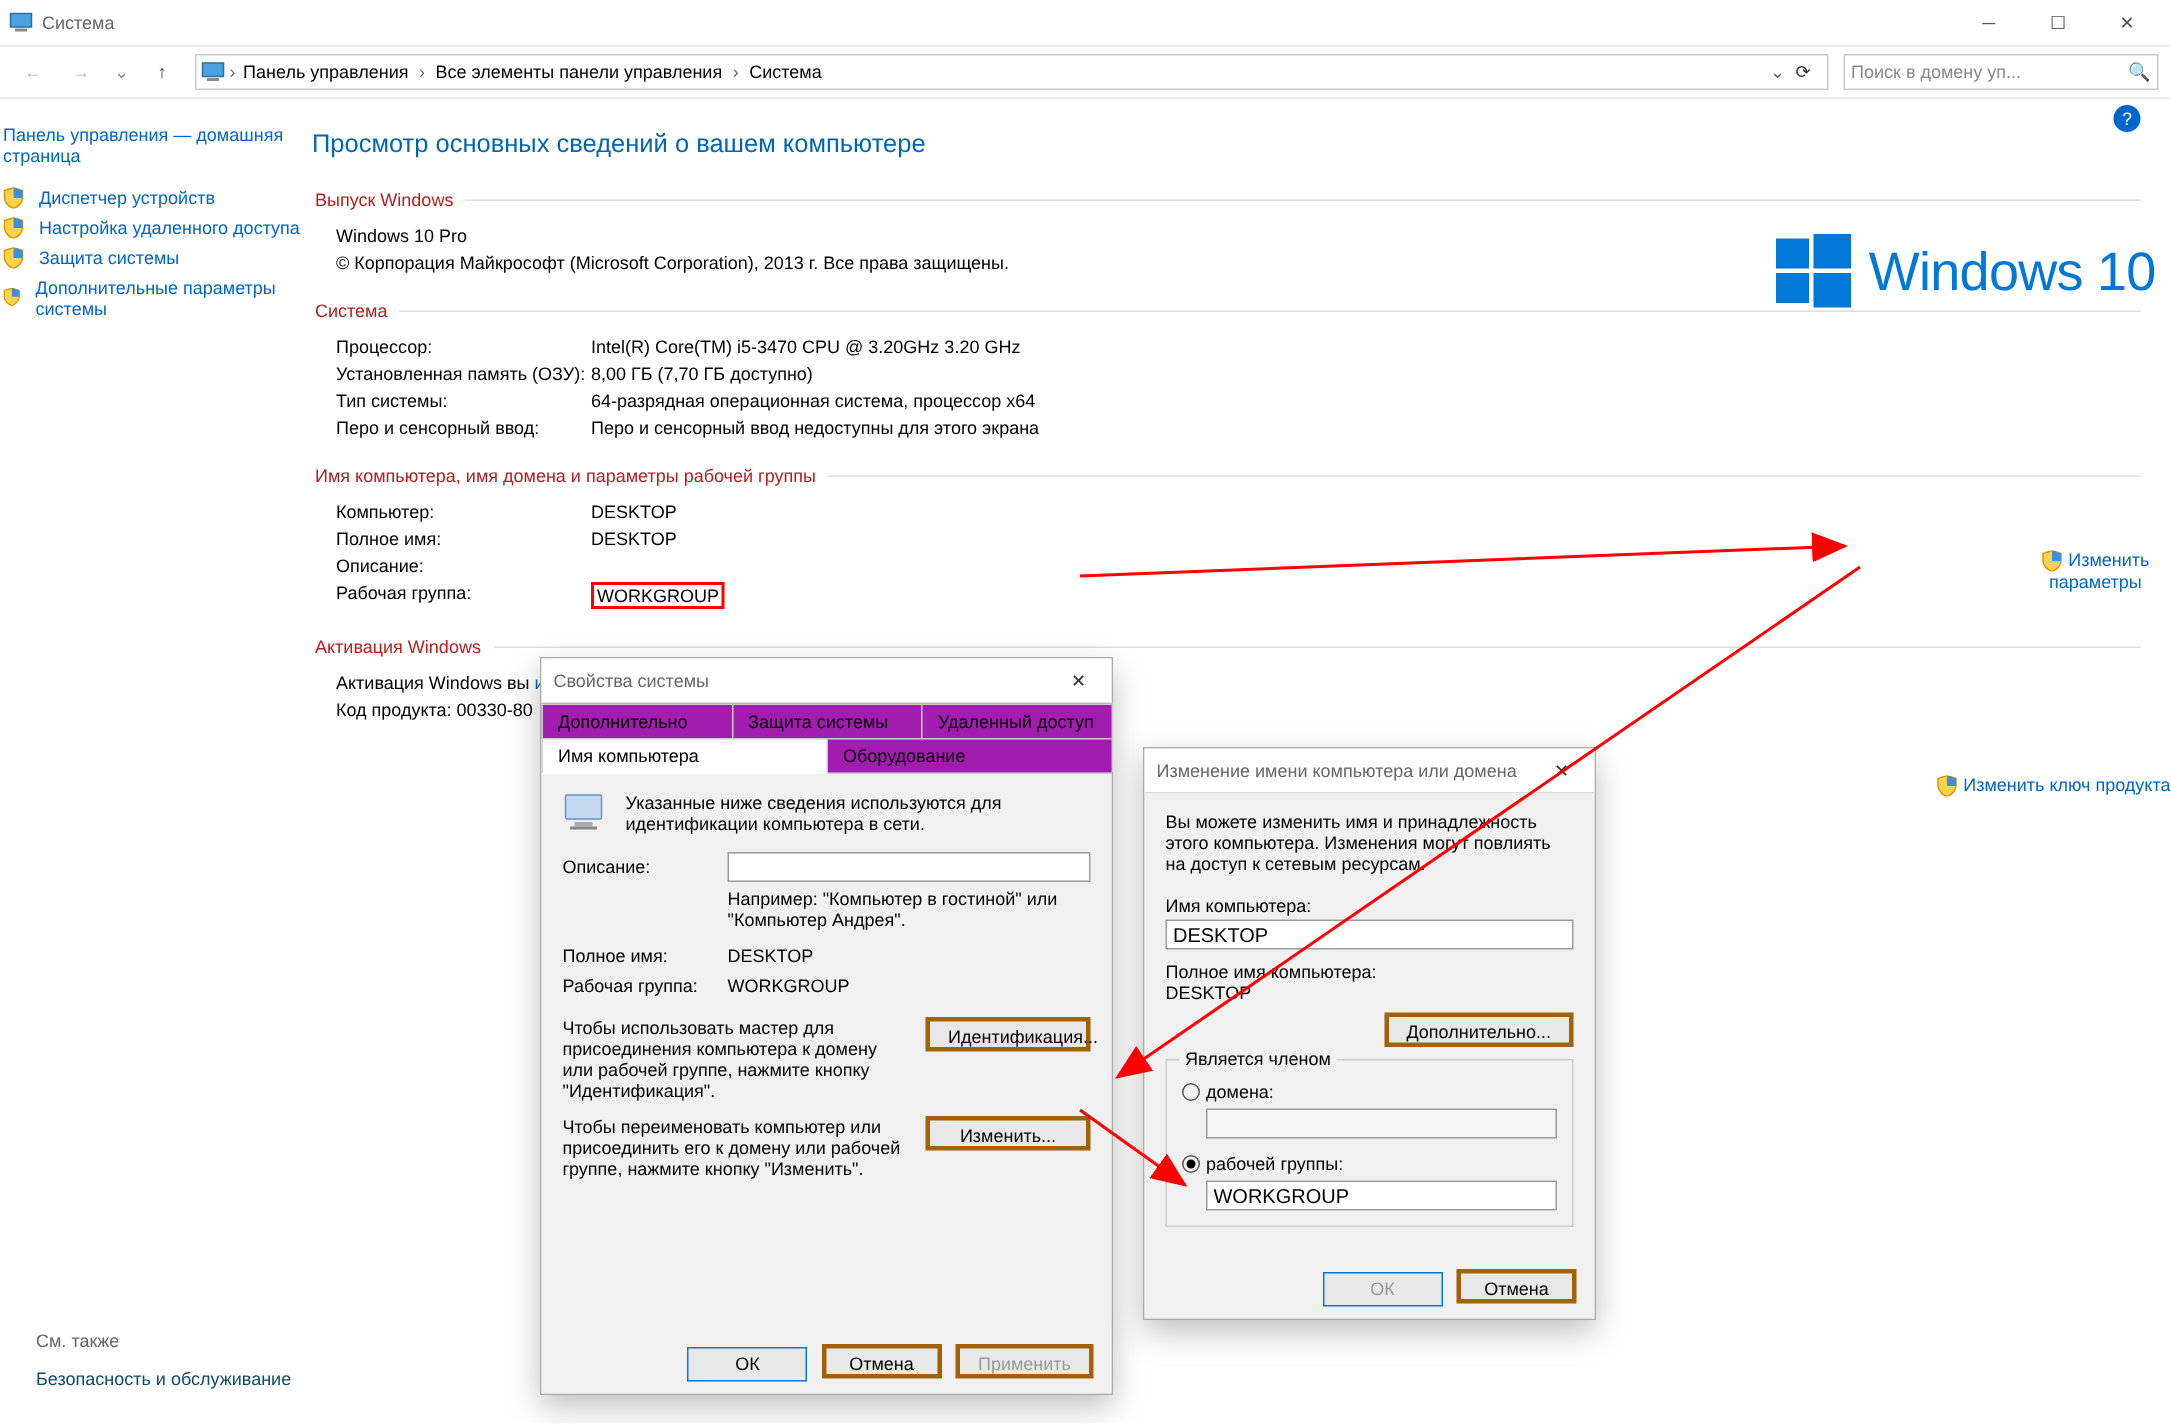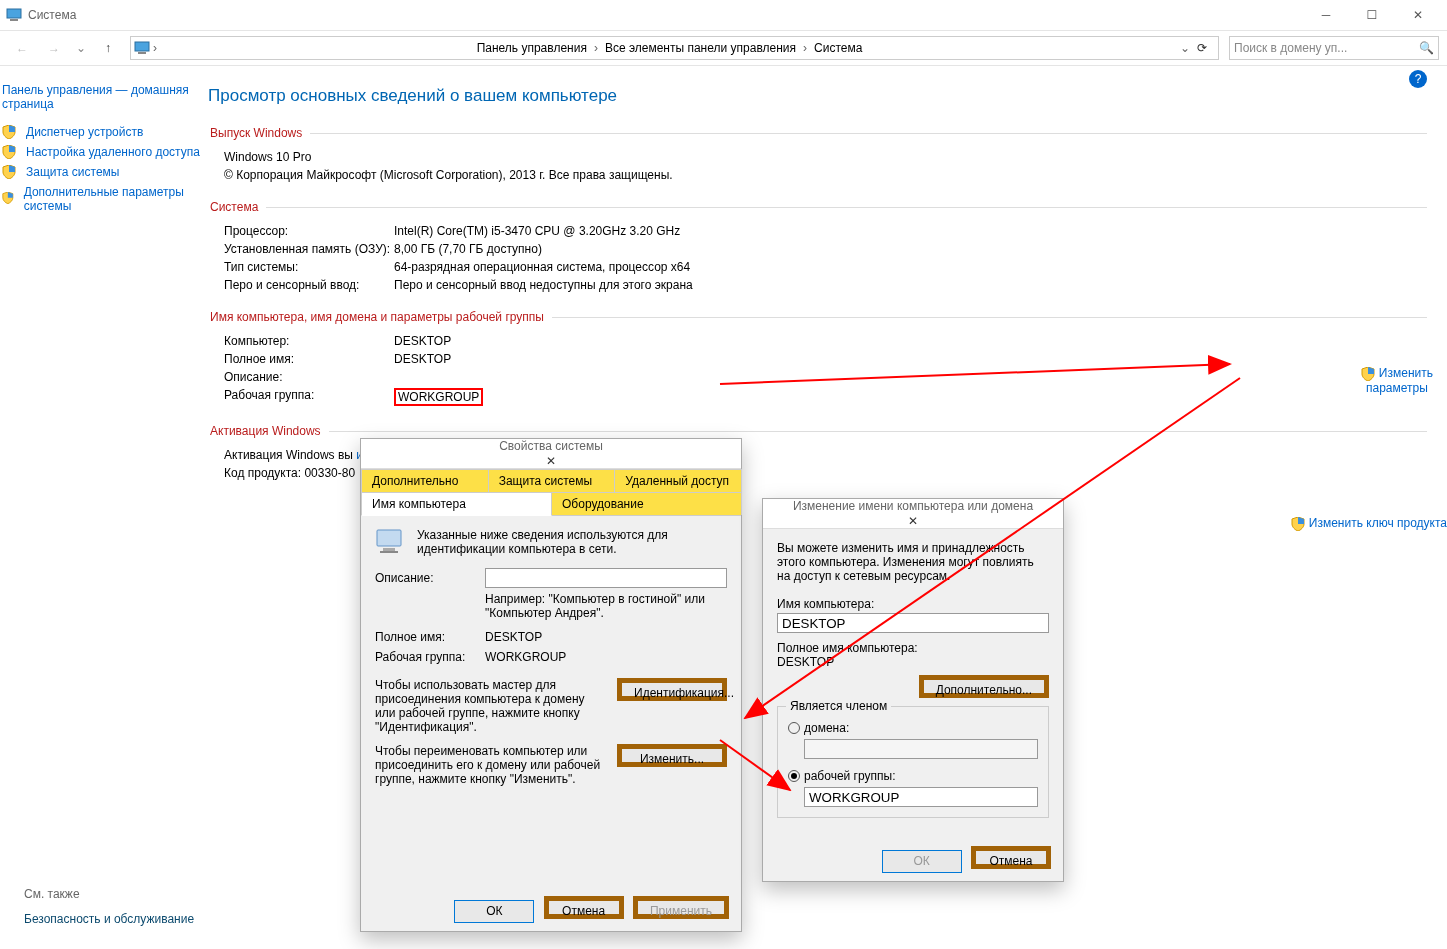--- a/index.html
+++ b/index.html
@@ -6,21 +6,21 @@
 body { margin: 0; background: #fff; font-size: 12px; color: #000; position: relative; width: 1447px; height: 949px; overflow: hidden; }
 .titlebar { height: 30px; display: flex; align-items: center; padding: 0 6px; background: #fff; }
 .titlebar .icon { width: 16px; height: 16px; margin-right: 6px; }
 .titlebar .title { flex: 1; color: #666; font-size: 12px; }
 .winbtns { display: flex; }
 .winbtn { width: 46px; height: 30px; display: flex; align-items: center; justify-content: center; color: #555; }
 .toolbar { height: 36px; display: flex; align-items: center; padding: 0 8px; gap: 4px; border-top: 1px solid #e5e5e5; border-bottom: 1px solid #e5e5e5; }
 .navarrow { width: 28px; height: 28px; display: flex; align-items: center; justify-content: center; color: #bbb; }
 .navarrow.enabled { color: #333; }
 .dropdown-caret { color: #888; padding: 0 4px; }
-.crumbs { display: flex; align-items: center; gap: 2px; flex: 1; justify-content: center; }
+.crumbs { display: flex; align-items: center; gap: 2px; flex: 1; }
 .crumb { color: #000; padding: 2px 3px; }
 .crumb-sep { color: #666; padding: 0 2px; }
 .pcicon { width: 18px; height: 18px; }
 .addrwrap { display: flex; align-items: center; flex: 1; border: 1px solid #ccc; height: 24px; padding: 0 4px 0 2px; margin-left: 4px; }
 .refreshbtn { width: 24px; color: #333; text-align: center; }
 .searchbox { width: 210px; border: 1px solid #ccc; height: 24px; margin-left: 6px; display: flex; align-items: center; padding: 0 4px; color: #888; }
 .searchbox span:first-child { flex: 1; }
 .body { display: flex; height: calc(100% - 66px); }
 .sidebar { width: 200px; padding: 14px 0 14px 2px; }
 .sidelinks a { display: flex; align-items: center; gap: 6px; color: #0066cc; text-decoration: none; padding: 3px 0; font-size: 12px; }
@@ -37,28 +37,28 @@
 .winlogo { position: absolute; right: 10px; top: 90px; display: flex; align-items: center; gap: 12px; color: #0078d7; }
 .winlogo .flag { width: 50px; height: 50px; }
 .winlogo .brand { font-size: 36px; font-weight: 300; letter-spacing: -0.5px; }
 .changelink { position: absolute; right: 14px; top: 300px; text-align: center; color: #0066cc; }
 .changekey { position: absolute; right: 0; top: 450px; color: #0066cc; }
 .actlink { color: #0066cc; }
 .helpbtn { position: absolute; right: 20px; top: 70px; width: 18px; height: 18px; border-radius: 50%; background: #0066cc; color: #fff; display: flex; align-items: center; justify-content: center; font-size: 12px; }
 .redbox { border: 2px solid red; padding: 0 2px; display: inline-block; }
 
 .dialog { position: absolute; background: #f0f0f0; border: 1px solid #aaa; box-shadow: 0 8px 20px rgba(0,0,0,0.25); font-size: 12px; }
-.dlghdr { height: 30px; display: flex; align-items: center; padding: 0 8px; background: #fff; border-bottom: 1px solid #ddd; color: #666; flex-direction: column; }
+.dlghdr { height: 30px; display: flex; align-items: center; padding: 0 8px; background: #fff; border-bottom: 1px solid #ddd; color: #666; }
 .dlghdr .t { flex: 1; }
 .closex { width: 28px; text-align: center; color: #333; }
 .tabs { display: flex; flex-wrap: wrap; background: #fff; border-bottom: 1px solid #ccc; }
-.tab { padding: 4px 10px; border: 1px solid #ccc; border-bottom: none; background: #fde047; margin-right: -1px; position: relative; }
+.tab { padding: 4px 10px; border: 1px solid #ccc; border-bottom: none; background: #a21caf; margin-right: -1px; position: relative; }
 .tab.active { background: #fff; z-index: 2; border-bottom: 1px solid #fff; margin-bottom: -1px; }
 .dlgbody { padding: 12px 14px; background: #f0f0f0; }
-.btn { background: #e8e8e8; border: 5px solid #a16207; padding: 2px 12px; min-width: 80px; text-align: center; height: 23px; line-height: 17px; display: inline-block; }
+.btn { background: #e8e8e8; border: 3px solid #a16207; padding: 2px 12px; min-width: 80px; text-align: center; height: 23px; line-height: 17px; display: inline-block; }
 .btn.default { border: 1.5px solid #0078d7; }
 .dlgfoot { padding: 8px 12px; text-align: right; background: #f0f0f0; }
 .dlgfoot .btn { margin-left: 6px; }
 .txtinput { border: 1px solid #999; background: #fff; padding: 2px 4px; height: 20px; width: 100%; }
 .gbox { border: 1px solid #ccc; margin: 8px 0; padding: 10px; position: relative; }
 .gtitle { position: absolute; top: -8px; left: 8px; background: #f0f0f0; padding: 0 4px; }
 .radio { display: flex; align-items: center; gap: 4px; margin: 4px 0; }
 .radiodot { width: 12px; height: 12px; border-radius: 50%; border: 1px solid #555; display: inline-flex; align-items: center; justify-content: center; }
 .radiodot.on::after { content: ''; width: 6px; height: 6px; border-radius: 50%; background: #000; }
 .shield { width: 14px; height: 14px; display: inline-block; vertical-align: middle; margin-right: 4px; }
@@ -147,20 +147,31 @@
               <path d="M7 0 L13 2 V7 L7 7 Z" fill="#3a8fde"></path>
             </svg></span>
           <span>Дополнительные параметры системы</span>
         </a>
     </div>
   </div>
 
   <div class="main">
     <h1 class="pagetitle">Просмотр основных сведений о вашем компьютере</h1>
 
+    <div class="winlogo">
+      <span class="flag">
+        <svg viewBox="0 0 50 50">
+            <rect x="0" y="3" width="22" height="20" fill="#0078d7"></rect>
+            <rect x="25" y="0" width="25" height="23" fill="#0078d7"></rect>
+            <rect x="0" y="26" width="22" height="20" fill="#0078d7"></rect>
+            <rect x="25" y="26" width="25" height="23" fill="#0078d7"></rect>
+          </svg>
+      </span>
+      <span class="brand">Windows 10</span>
+    </div>
 
     <fieldset class="section">
       <legend>Выпуск Windows</legend>
       <div class="kv">
           <div class="v">Windows 10 Pro</div>
         </div>
       <div class="kv">
           <div class="v">© Корпорация Майкрософт (Microsoft Corporation), 2013 г. Все права защищены.</div>
         </div>
     </fieldset>

